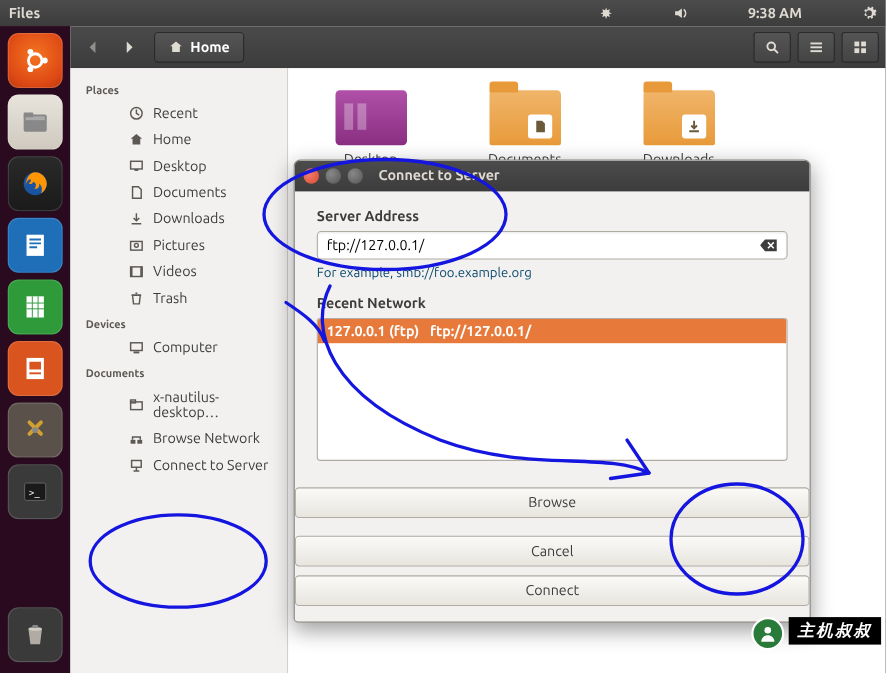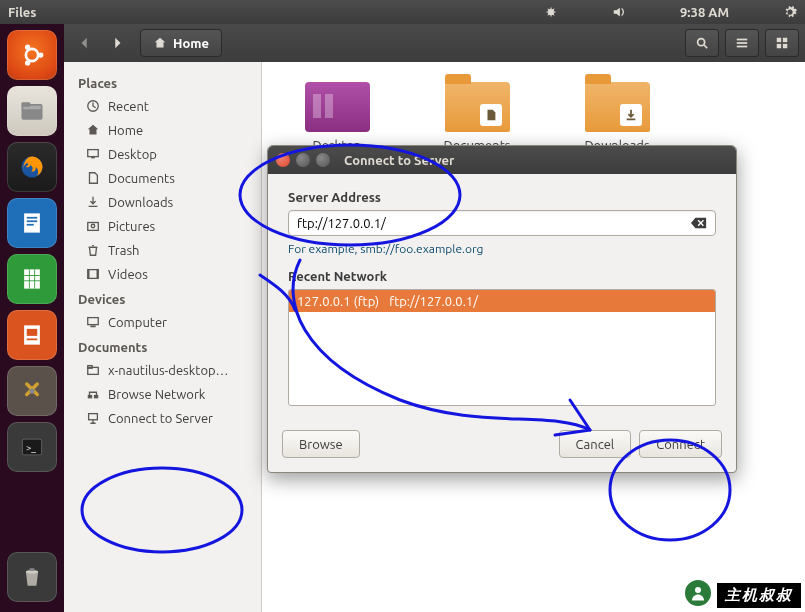--- a/index.html
+++ b/index.html
@@ -33,22 +33,22 @@
 .toolbar .navbtn.enabled svg { opacity:1; }
 .toolbar .locbtn { height: 28px; background: linear-gradient(#555,#444); border:1px solid #2a2a2a; border-radius:4px; color:#fff; font-size:13px; font-weight:bold; display:flex; align-items:center; padding:0 12px; gap:6px; margin-left:6px; }
 .toolbar .spacer { flex:1; }
 .toolbar .rbtn { width:34px; height:28px; background: linear-gradient(#555,#444); border:1px solid #2a2a2a; display:flex; align-items:center; justify-content:center; margin-left:4px; border-radius:3px; }
 .toolbar .rbtn svg { width:14px; height:14px; fill:#dfdbd2; }
 
 .body { flex:1; display:flex; }
 
 
 .sidebar { width: 198px; background:#f2f1f0; border-right:1px solid #d0ccc4; padding:8px 0; overflow:hidden; }
-.sidebar .heading { font-size:13px; font-weight:bold; color:#5c5854; padding:6px 14px 4px; }
-.sidebar .item { font-size:13px; color:#3c3c3c; padding:5px 14px 5px 22px; display:flex; align-items:center; gap:8px; cursor:pointer; }
+.sidebar .heading { font-size:10px; font-weight:bold; color:#5c5854; padding:6px 14px 4px; }
+.sidebar .item { font-size:13px; color:#3c3c3c; padding:5px 14px 5px 22px; display:flex; align-items:center; gap:8px; cursor:pointer;margin-left:31px; }
 .sidebar .item svg { width:14px; height:14px; fill:#5c5854; flex-shrink:0; }
 
 
 .content { flex:1; background:#fff; padding:20px 30px; display:flex; gap:50px; align-items:flex-start; }
 .folder { display:flex; flex-direction:column; align-items:center; width:90px; font-size:13px; color:#3c3c3c; gap:6px; }
 .folder .ficon { width:65px; height:50px; }
 .folder.desktop .ficon { background: linear-gradient(#b050a8,#8a2f82); border-radius:4px; position:relative; }
 .folder.desktop .ficon::before { content:""; position:absolute; left:8px; top:12px; width:8px; height:24px; background:#fff; opacity:0.3; }
 .folder.desktop .ficon::after { content:""; position:absolute; left:20px; top:12px; width:8px; height:24px; background:#fff; opacity:0.3; }
 .folder.generic .ficon { background: linear-gradient(#f0b56a,#e89a3a); border-radius:4px 4px 2px 2px; position:relative; }
@@ -63,33 +63,33 @@
 .wbtn.close { background: radial-gradient(circle at 35% 35%, #f08070, #d9482f); }
 .wbtn.min { background: radial-gradient(circle at 35% 35%, #888, #555); }
 .wbtn.max { background: radial-gradient(circle at 35% 35%, #888, #555); }
 .dlg-titlebar .title { color:#dfdbd2; font-size:13px; font-weight:bold; margin-left:8px; }
 .dlg-body { padding:16px 20px 14px; }
 .dlg-body .label { font-size:13px; font-weight:bold; color:#3c3c3c; margin-bottom:6px; }
 .dlg-body .inputrow { display:flex; align-items:center; background:#fff; border:1px solid #b0aca4; border-radius:4px; padding:5px 8px; box-shadow: inset 0 1px 2px rgba(0,0,0,0.08); }
 .dlg-body input { flex:1; border:none; outline:none; font-size:13px; background:transparent; }
 .dlg-body .clearicon { width:16px; height:14px; }
 .dlg-body .hint { font-size:12px; color:#0c4a6e; margin-top:6px; margin-bottom:14px; }
-.dlg-body .recentbox { background:#fff; border:1px solid #b0aca4; border-radius:3px; height:117px; overflow:hidden; }
+.dlg-body .recentbox { background:#fff; border:1px solid #b0aca4; border-radius:3px; height:130px; overflow:hidden;font-weight:bold; }
 .dlg-body .recentrow { background:#e77a3a; color:#fff; font-size:13px; padding:4px 8px; display:flex; gap:10px; }
-.dlg-buttons { display:flex; padding:10px 14px 14px; gap:8px; }
+.dlg-buttons { display:flex; padding:10px 0 14px; gap:8px;flex-direction:column; }
 .dlg-buttons .spacer { flex:1; }
 .dlg-buttons button { font-size:13px; padding:6px 16px; background: linear-gradient(#fafaf8,#e8e5de); border:1px solid #b0aca4; border-radius:4px; color:#3c3c3c; cursor:pointer; }
 
 
 .annot { position:absolute; pointer-events:none; }
 .annot svg { overflow:visible; }
 .annot path, .annot ellipse, .annot line { stroke:#1515e0; stroke-width:3; fill:none; stroke-linecap:round; }
 
 
-.watermark { position:absolute; right:4px; bottom:4px; display:flex; align-items:flex-end; gap:4px; }
+.watermark { position:absolute; right:4px; bottom:21px; display:flex; align-items:flex-start; gap:4px; }
 .watermark .badge { width:30px; height:30px; border-radius:50%; background:#2a7a3a; border:2px solid #fff; display:flex; align-items:center; justify-content:center; }
 .watermark .badge svg { width:18px; height:18px; fill:#fff; }
 .watermark .txt { background:#000; color:#fff; font-size:15px; font-weight:bold; padding:3px 8px; letter-spacing:2px; font-style:italic; }
 </style>
 </head>
 <body>
 
 <div class="menubar">
   <span>Files</span>
   <div class="spacer"></div>
@@ -258,32 +258,32 @@
         </div>
       <div class="item">
           <svg viewBox="0 0 16 16">
             <rect x="2" y="4" width="12" height="9" fill="none" stroke="#5c5854" stroke-width="1.5"></rect>
             <circle cx="8" cy="8" r="2" fill="none" stroke="#5c5854" stroke-width="1.5"></circle>
           </svg>
           <span>Pictures</span>
         </div>
       <div class="item">
           <svg viewBox="0 0 16 16">
-            <path d="M4 5h8l-1 9H5z" fill="none" stroke="#5c5854" stroke-width="1.5"></path>
-            <path d="M3 5h10M7 3h2" stroke="#5c5854" stroke-width="1.5"></path>
-          </svg>
-          <span>Trash</span>
-        </div>
-      <div class="item">
-          <svg viewBox="0 0 16 16">
             <rect x="2" y="3" width="12" height="10" fill="none" stroke="#5c5854" stroke-width="1.5"></rect>
             <rect x="2" y="3" width="2" height="10"></rect>
             <rect x="12" y="3" width="2" height="10"></rect>
           </svg>
           <span>Videos</span>
+        </div>
+      <div class="item">
+          <svg viewBox="0 0 16 16">
+            <path d="M4 5h8l-1 9H5z" fill="none" stroke="#5c5854" stroke-width="1.5"></path>
+            <path d="M3 5h10M7 3h2" stroke="#5c5854" stroke-width="1.5"></path>
+          </svg>
+          <span>Trash</span>
         </div>
 
       <div class="heading">Devices</div>
       <div class="item">
           <svg viewBox="0 0 16 16">
             <rect x="2" y="3" width="12" height="8" fill="none" stroke="#5c5854" stroke-width="1.5"></rect>
             <rect x="5" y="12" width="6" height="2"></rect>
           </svg>
           <span>Computer</span>
         </div>

